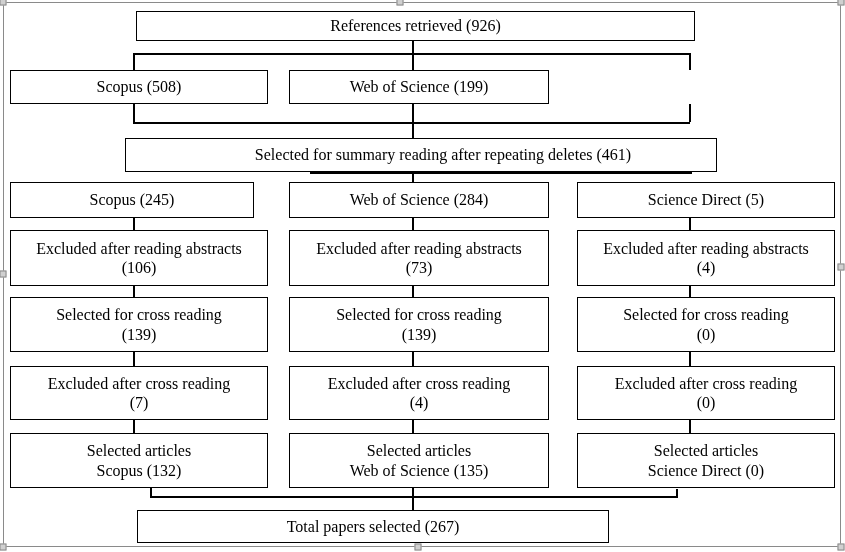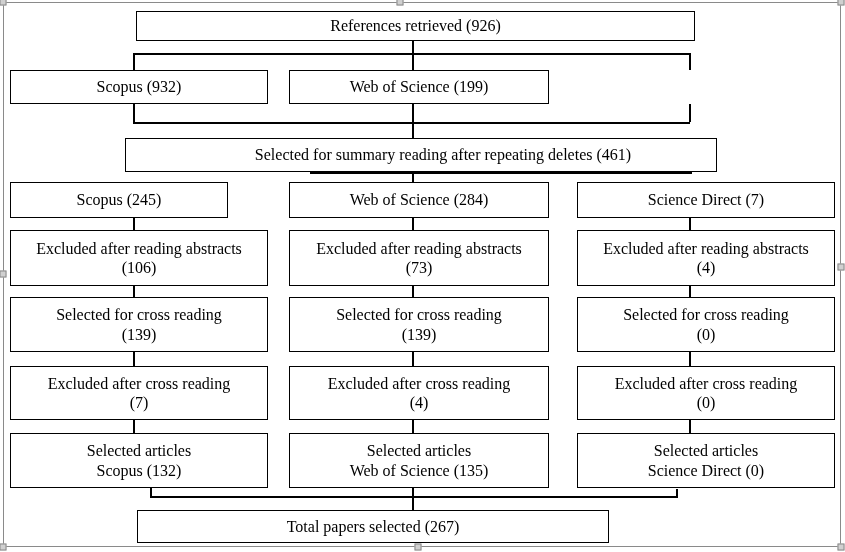--- a/index.html
+++ b/index.html
@@ -59,36 +59,36 @@
   <div class="handle" style="left:841px;top:547px;"></div>
 
   <div class="box" style="left:136px;top:11px;width:559px;height:30px;">References retrieved (926)</div>
 
   <div class="vline" style="left:412px;top:41px;height:12px;"></div>
   <div class="hline" style="left:133px;top:53px;width:557px;"></div>
   <div class="vline" style="left:133px;top:53px;height:17px;"></div>
   <div class="vline" style="left:412px;top:53px;height:17px;"></div>
   <div class="vline" style="left:689px;top:53px;height:17px;"></div>
 
-  <div class="box" style="left:10px;top:70px;width:258px;height:34px;">Scopus (932)</div>
+  <div class="box" style="left:10px;top:70px;width:258px;height:34px;">Scopus (508)</div>
   <div class="box" style="left:289px;top:70px;width:260px;height:34px;">Web of Science (199)</div>
 
   <div class="vline" style="left:133px;top:104px;height:18px;"></div>
   <div class="vline" style="left:412px;top:104px;height:18px;"></div>
   <div class="vline" style="left:689px;top:104px;height:18px;"></div>
   <div class="hline" style="left:133px;top:122px;width:557px;"></div>
   <div class="vline" style="left:412px;top:122px;height:16px;"></div>
 
   <div class="box" style="left:125px;top:138px;width:592px;height:34px;padding-left:44px;">Selected for summary reading after repeating deletes (461)</div>
   <div class="hline thick" style="left:310px;top:171px;width:382px;"></div>
   <div class="vline" style="left:412px;top:174px;height:9px;"></div>
 
-  <div class="box" style="left:10px;top:182px;width:218px;height:36px;">Scopus (245)</div>
+  <div class="box" style="left:10px;top:182px;width:244px;height:36px;">Scopus (245)</div>
   <div class="box" style="left:289px;top:182px;width:260px;height:36px;">Web of Science (284)</div>
-  <div class="box" style="left:577px;top:182px;width:258px;height:36px;">Science Direct (7)</div>
+  <div class="box" style="left:577px;top:182px;width:258px;height:36px;">Science Direct (5)</div>
 
   <div class="vline" style="left:133px;top:218px;height:13px;"></div>
   <div class="vline" style="left:412px;top:218px;height:13px;"></div>
   <div class="vline" style="left:689px;top:218px;height:13px;"></div>
 
   <div class="box" style="left:10px;top:230px;width:258px;height:56px;">Excluded after reading abstracts
 (106)</div>
   <div class="box" style="left:289px;top:230px;width:260px;height:56px;">Excluded after reading abstracts
 (73)</div>
   <div class="box" style="left:577px;top:230px;width:258px;height:56px;">Excluded after reading abstracts

